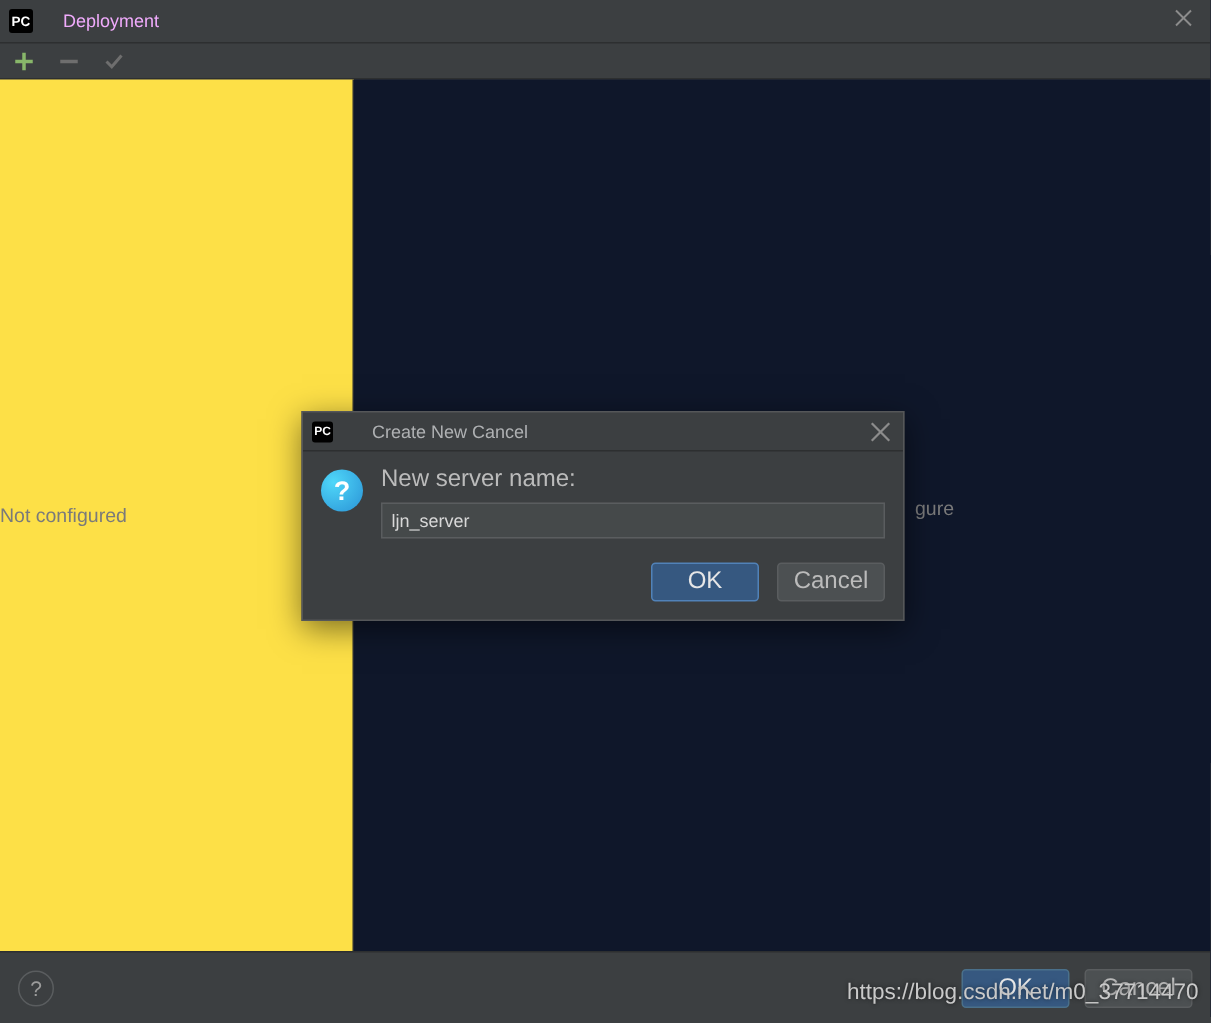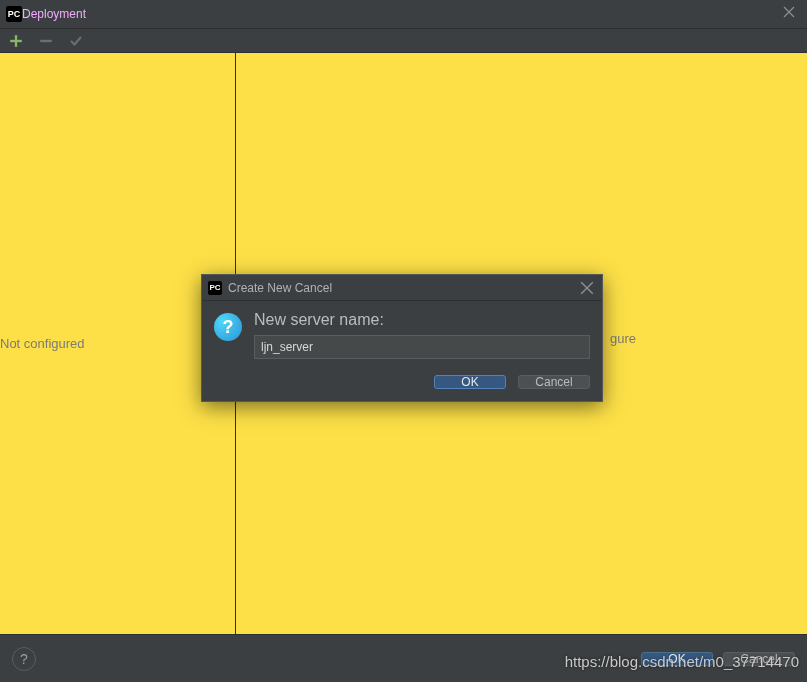--- a/index.html
+++ b/index.html
@@ -24,21 +24,21 @@
     .app-icon {
       width: 16px; height: 16px;
       background: #000;
       color: #fff;
       font-size: 9px;
       font-weight: bold;
       display: flex;
       align-items: center;
       justify-content: center;
       border-radius: 2px;
-      margin-right: 0;
+      margin-right: 20px;
     }
     .titlebar-title { color: #f0abfc; }
     .titlebar-close {
       position: absolute;
       right: 8px; top: 6px;
       width: 16px; height: 16px;
       cursor: pointer;
       color: #8c8c8c;
     }
     .titlebar-close svg { width: 12px; height: 12px; display: block; }
@@ -70,21 +70,21 @@
       display: flex;
       align-items: center;
       justify-content: flex-start;
     }
     .sidebar-placeholder {
       color: #7a7a7a;
       font-size: 13px;
     }
     .main {
       flex: 1;
-      background: #fde047;
+      background: #0f172a;
       display: flex;
       align-items: center;
       justify-content: center;
       position: relative;
     }
     .main-placeholder {
       color: #7a7a7a;
       font-size: 13px;
     }
     .bottombar {
@@ -109,25 +109,25 @@
     }
     .bottom-right {
       position: absolute;
       right: 12px; top: 0; bottom: 0;
       display: flex;
       align-items: center;
       gap: 10px;
     }
     .btn {
       min-width: 72px;
-      height: 14px;
+      height: 26px;
       border: 1px solid #5a5d5f;
       background: #4c5052;
       color: #bbbbbb;
-      font-size: 12px;
+      font-size: 16px;
       border-radius: 3px;
       cursor: pointer;
       display: flex;
       align-items: center;
       justify-content: center;
     }
     .btn.primary {
       background: #365880;
       border-color: #4a708b;
       color: #e6e6e6;

